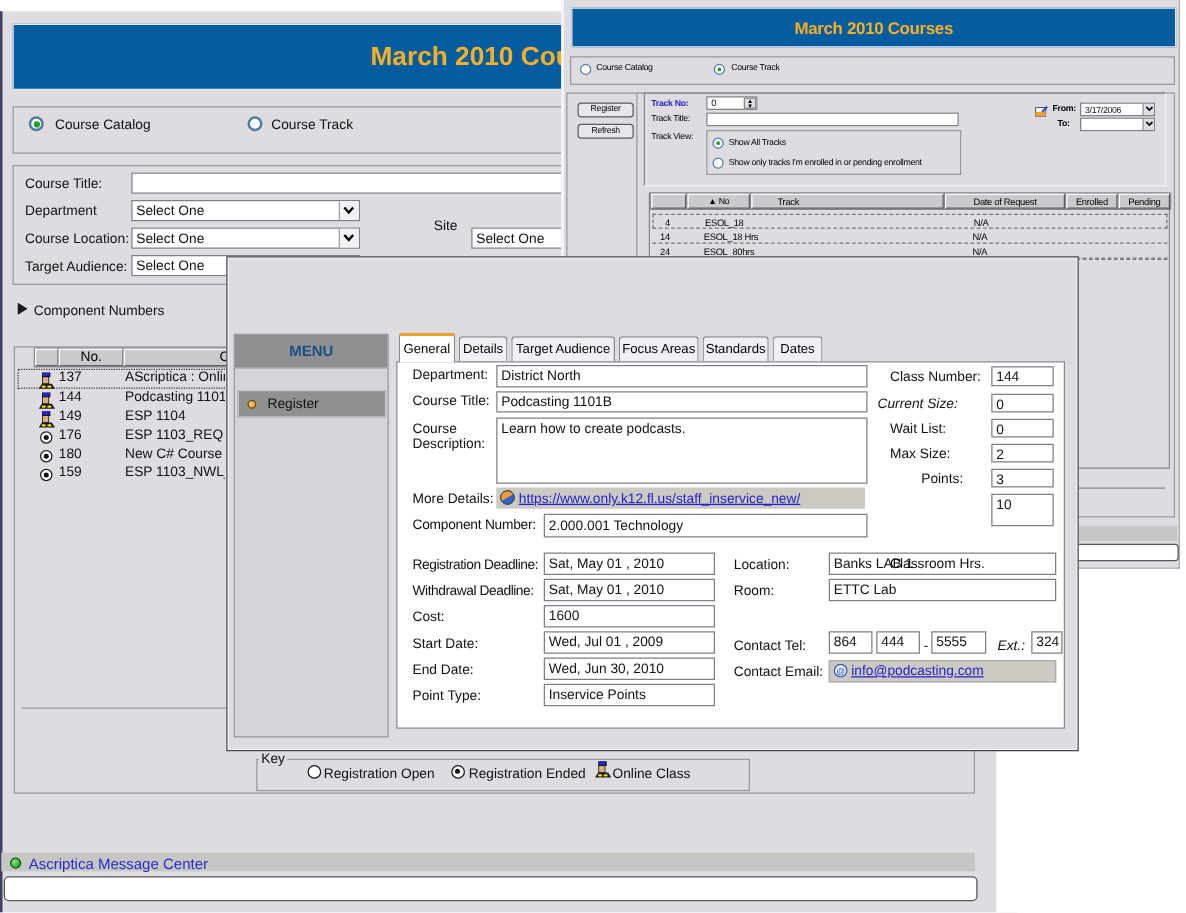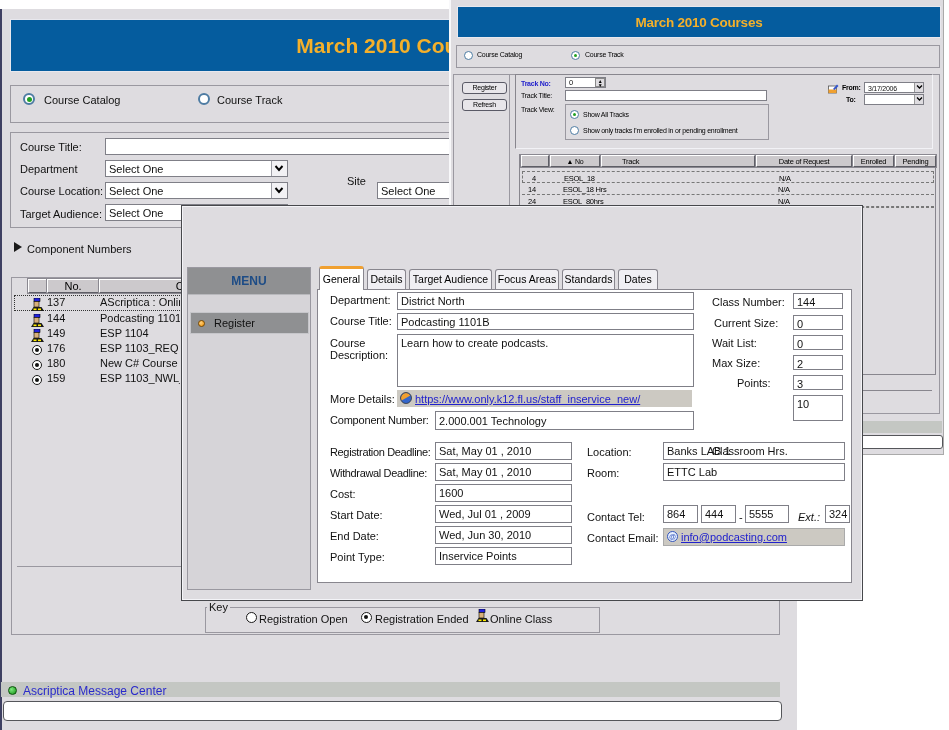--- a/index.html
+++ b/index.html
@@ -284,21 +284,21 @@
   <div class="lb" style="left:406px; top:327px;">Contact Email:</div>
   <div class="abs" style="left:482px; top:323px; width:182px; height:18px; background:#ccc9c2; border:1px solid #aaa;"></div>
   <svg class="abs" style="left:486px; top:326px;" width="12" height="11" viewBox="0 0 12 11">
       <circle cx="5.5" cy="5.5" r="5" fill="#e8f0ff" stroke="#3355bb" stroke-width="1"></circle>
       <text x="2" y="8" font-size="7" fill="#3355bb">@</text>
     </svg>
   <div class="abs link" style="left:500px; top:326px; font-size:11px;">info@podcasting.com</div>
 
   <div class="lb" style="left:531px; top:91px;">Class Number:</div>
   <div class="in" style="left:612px; top:88px; width:50px; height:16px;">144</div>
-  <div class="lb" style="left:533px; top:112px;">Current Size:</div>
+  <div class="lb" style="left:521px; top:112px;font-style:italic;">Current Size:</div>
   <div class="in" style="left:612px; top:110px; width:50px; height:15px;">0</div>
   <div class="lb" style="left:531px; top:132px;">Wait List:</div>
   <div class="in" style="left:612px; top:130px; width:50px; height:15px;">0</div>
   <div class="lb" style="left:531px; top:152px;">Max Size:</div>
   <div class="in" style="left:612px; top:150px; width:50px; height:15px;">2</div>
   <div class="lb" style="left:531px; top:172px;padding-left:25px;">Points:</div>
   <div class="in" style="left:612px; top:170px; width:50px; height:15px;">3</div>
   <div class="lb" style="left:531px; top:192px;margin-top:48px;">Classroom Hrs.</div>
   <div class="in" style="left:612px; top:190px; width:50px; height:26px;">10</div>
 </div>

